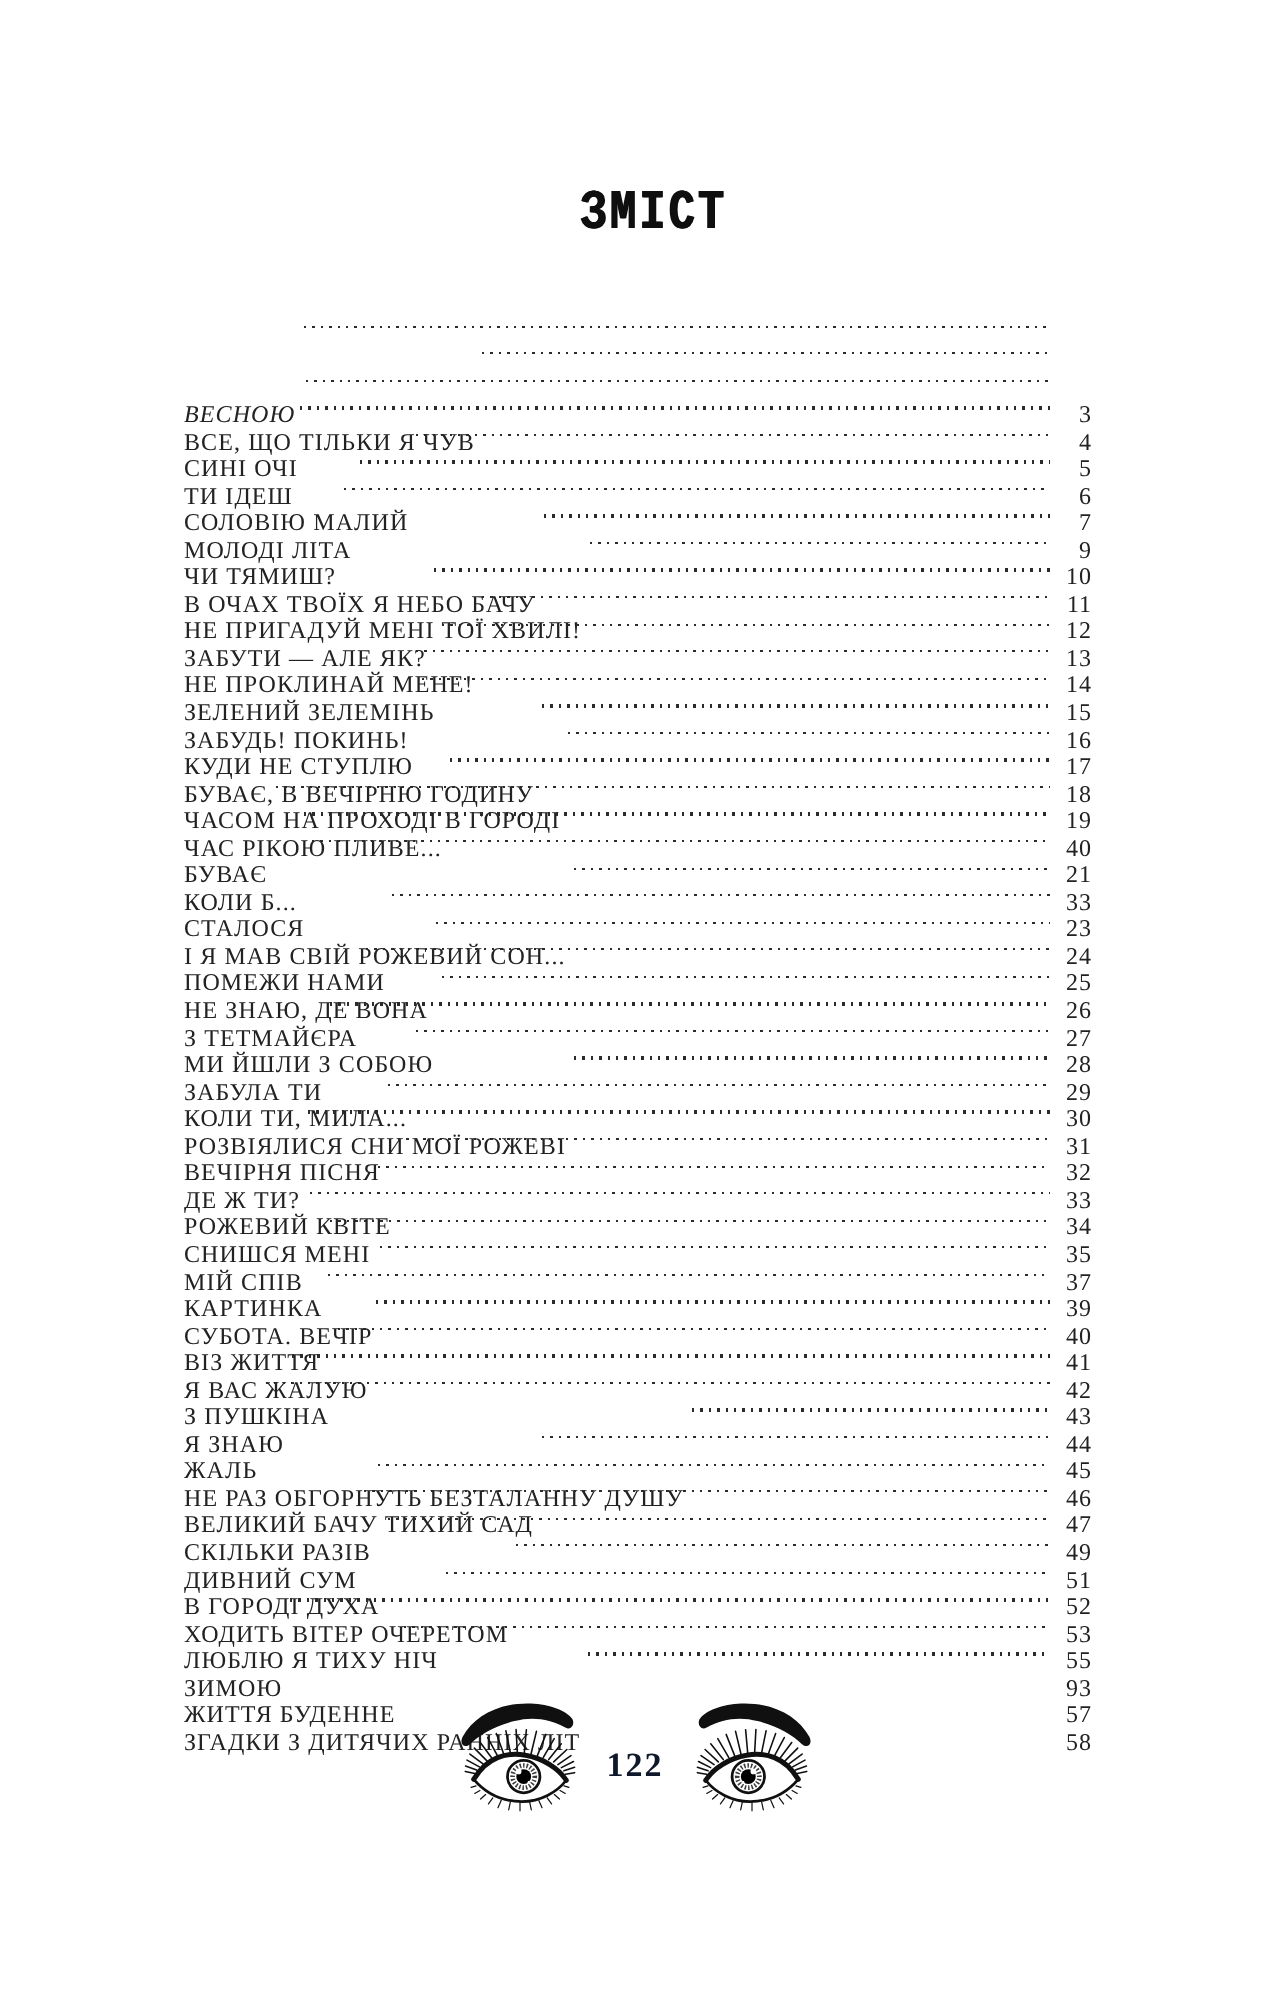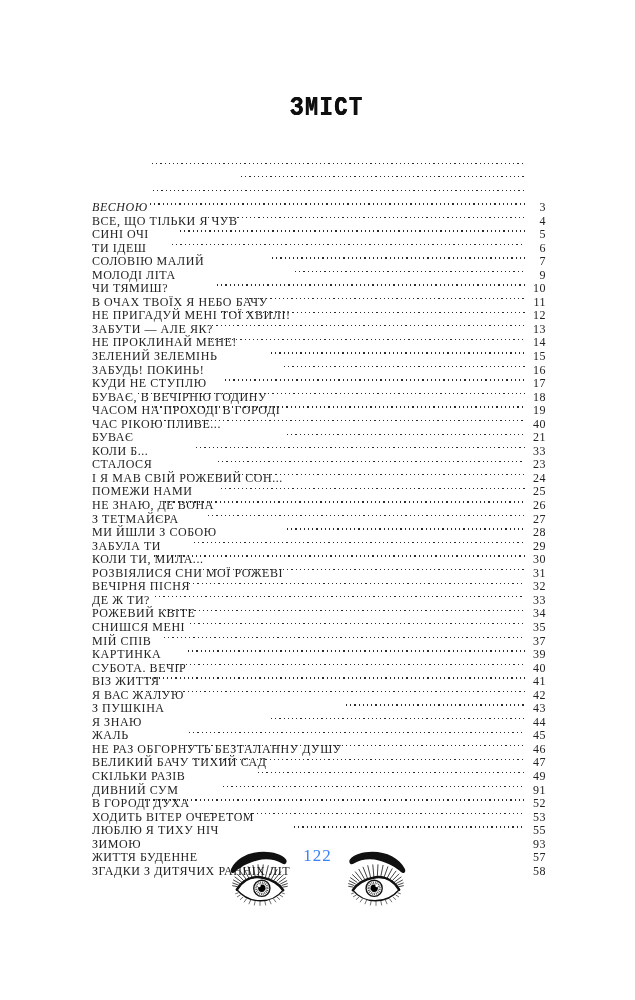--- a/index.html
+++ b/index.html
@@ -37,22 +37,22 @@
   }
   .row .p { flex:0 0 auto; min-width:18px; text-align:right; letter-spacing:0.5px; }
 
   .footer {
     margin-top:17px;
     display:flex; justify-content:center; align-items:flex-start; gap:3px;
   }
   .eye-svg { width:74px; height:65px; display:block; }
   .eye-svg.right { transform:scaleX(-1); }
   .pagenum {
-    font-size:17px; line-height:1; 
-    width:36px; text-align:center; letter-spacing:1px; color:#3b82f6;
+    font-size:17px; line-height:1; margin-top:27px;
+    width:36px; text-align:center; letter-spacing:1px; color:#0f172a;font-weight:bold;
   }
 </style>
 </head>
 <body>
 
 <div class="page">
 
   <h1 class="title"><span class="inner">ЗМІСТ</span></h1>
 
   <div class="toc" id="toc">
@@ -267,21 +267,21 @@
       <span class="p">47</span>
     </div>
       <div class="row">
       <span class="t">СКІЛЬКИ РАЗІВ</span>
       <span class="dots"></span>
       <span class="p">49</span>
     </div>
       <div class="row">
       <span class="t">ДИВНИЙ СУМ</span>
       <span class="dots"></span>
-      <span class="p">91</span>
+      <span class="p">51</span>
     </div>
       <div class="row">
       <span class="t">В ГОРОДІ ДУХА</span>
       <span class="dots"></span>
       <span class="p">52</span>
     </div>
       <div class="row">
       <span class="t">ХОДИТЬ ВІТЕР ОЧЕРЕТОМ</span>
       <span class="dots"></span>
       <span class="p">53</span>

